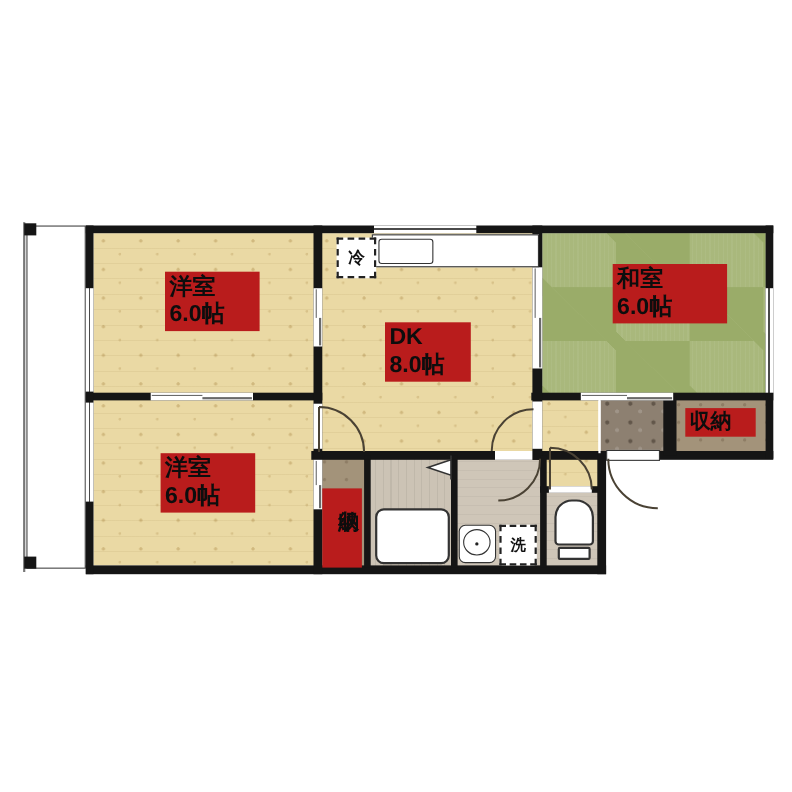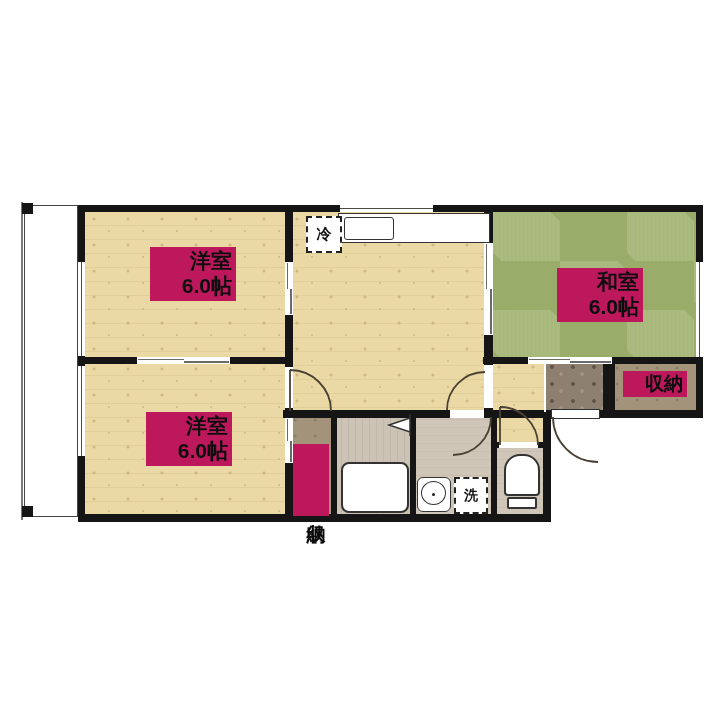--- a/index.html
+++ b/index.html
@@ -45,21 +45,21 @@
   .slide-h::after{content:"";position:absolute;left:50%;right:1px;bottom:1.5px;height:1.8px;background:#6a6a6a;}
   .slide-v{background:#fff;}
   .slide-v::before{content:"";position:absolute;top:1px;bottom:50%;left:1.5px;width:1.8px;background:#6a6a6a;}
   .slide-v::after{content:"";position:absolute;top:50%;bottom:1px;right:1.5px;width:1.8px;background:#6a6a6a;}
 
   
   .fix{background:#fff;border:1.5px solid #333;}
   .dashed{background:#fff;border:2px dashed #222;display:flex;align-items:center;justify-content:center;
           font-weight:bold;color:#111;}
   
-  .rlabel{position:absolute;background:#be185d;color:#0d0d0d;font-weight:bold;text-align:right;
+  .rlabel{position:absolute;background:#b91c1c;color:#0d0d0d;font-weight:bold;text-align:left;
           line-height:1.18;padding:2px 4px;box-sizing:border-box;}
   .vtext{writing-mode:vertical-rl;text-orientation:upright;letter-spacing:2px;}
   #watermark{position:absolute;left:0;top:620px;width:720px;text-align:center;
              font-size:35px;font-weight:bold;color:#8d8d8d;letter-spacing:0.5px;}
   svg{position:absolute;left:0;top:0;}
 </style>
 </head>
 <body>
 
 <div id="stage">
@@ -139,21 +139,25 @@
         <path d="M 500 407 L 500 445 M 500 407 A 38 38 0 0 1 538 445"></path>
         <path d="M 553 417 A 45 45 0 0 0 598 462"></path>
       </g>
       <path d="M 410 418 L 389 425 L 410 432 Z M 410 414 L 410 436" fill="#fff" stroke="#333" stroke-width="1.5"></path>
     </svg>
 
     <div class="rlabel" style="left:150px;top:247px;width:86px;font-size:21px;">
       <span>洋室</span><br>
       <span>6.0帖</span>
     </div>
-    <div class="rlabel" style="left:557px;top:268px;width:86px;font-size:21px;">
+    <div class="rlabel" style="left:350px;top:293px;width:78px;font-size:21px;">
+      <span>DK</span><br>
+      <span>8.0帖</span>
+    </div>
+    <div class="rlabel" style="left:557px;top:240px;width:104px;font-size:21px;">
       <span>和室</span><br>
       <span>6.0帖</span>
     </div>
     <div class="rlabel" style="left:146px;top:412px;width:86px;font-size:21px;">
       <span>洋室</span><br>
       <span>6.0帖</span>
     </div>
     <div class="rlabel vtext" style="left:293px;top:444px;width:36px;height:72px;font-size:19px;padding:4px 2px;">
       <span>収納</span>
     </div>

